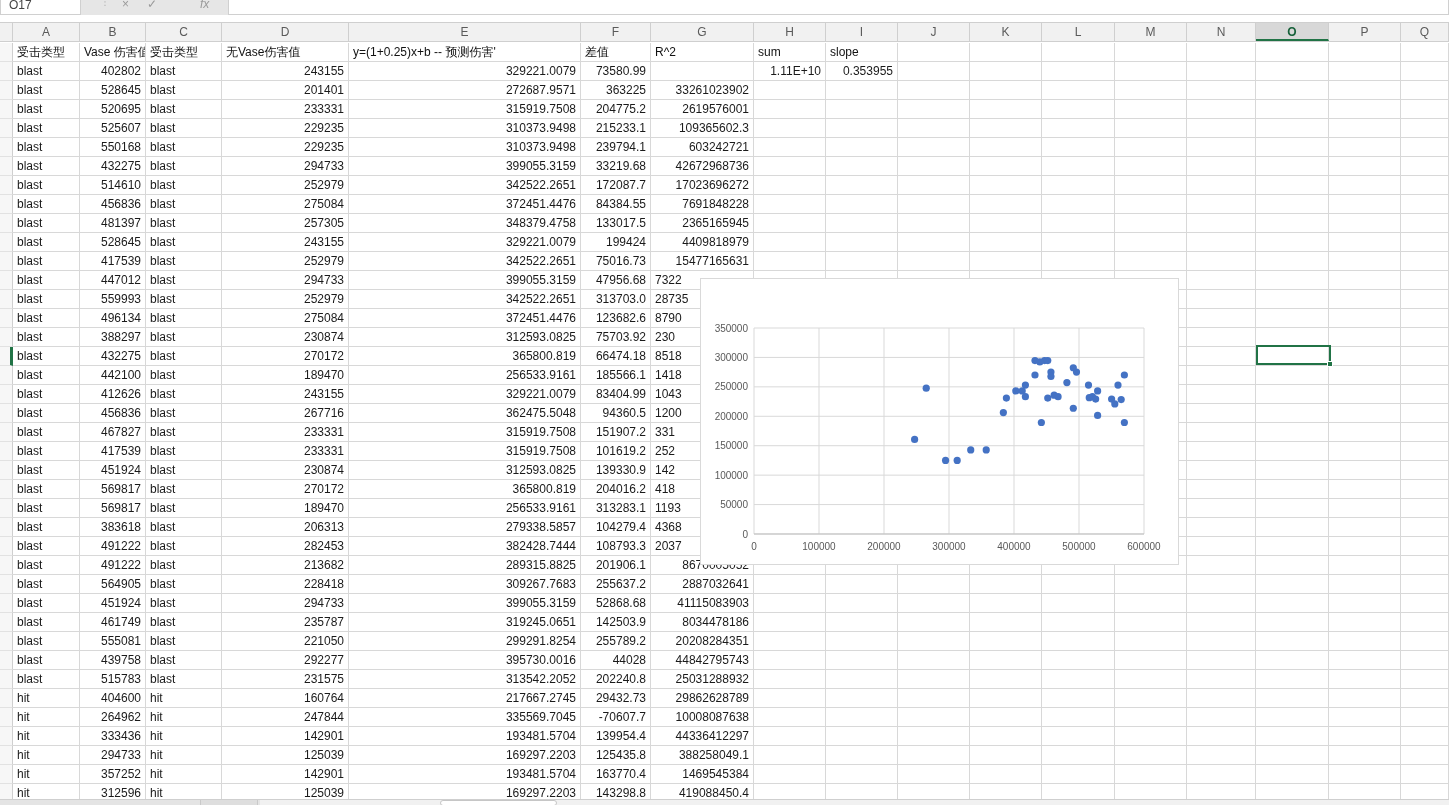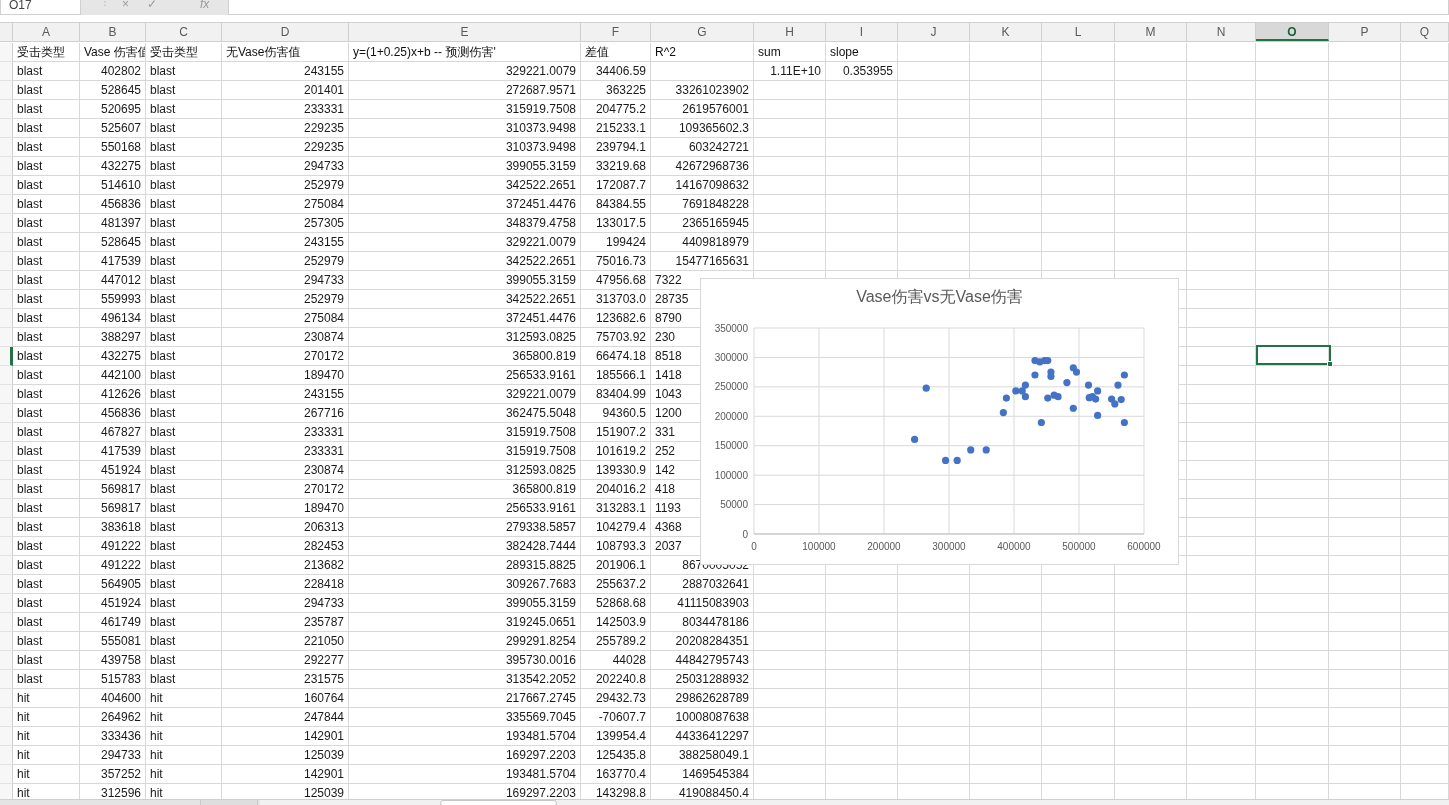--- a/index.html
+++ b/index.html
@@ -110,21 +110,21 @@
       <div class="cell al" style="width: 72px;"></div>
       <div class="cell al" style="width: 48px;"></div>
     </div>
     <div class="row">
       <div class="rowhdr"></div>
       <div class="cell al" style="width: 67px;">blast</div>
       <div class="cell ar" style="width: 66px;">402802</div>
       <div class="cell al" style="width: 76px;">blast</div>
       <div class="cell ar" style="width: 127px;">243155</div>
       <div class="cell ar" style="width: 232px;">329221.0079</div>
-      <div class="cell ar" style="width: 70px;">34406.59</div>
+      <div class="cell ar" style="width: 70px;">73580.99</div>
       <div class="cell ar" style="width: 103px;"></div>
       <div class="cell ar" style="width: 72px;">1.11E+10</div>
       <div class="cell ar" style="width: 72px;">0.353955</div>
       <div class="cell al" style="width: 72px;"></div>
       <div class="cell al" style="width: 72px;"></div>
       <div class="cell al" style="width: 73px;"></div>
       <div class="cell al" style="width: 72px;"></div>
       <div class="cell al" style="width: 69px;"></div>
       <div class="cell al" style="width: 73px;"></div>
       <div class="cell al" style="width: 72px;"></div>
@@ -231,21 +231,21 @@
       <div class="cell al" style="width: 48px;"></div>
     </div>
     <div class="row">
       <div class="rowhdr"></div>
       <div class="cell al" style="width: 67px;">blast</div>
       <div class="cell ar" style="width: 66px;">514610</div>
       <div class="cell al" style="width: 76px;">blast</div>
       <div class="cell ar" style="width: 127px;">252979</div>
       <div class="cell ar" style="width: 232px;">342522.2651</div>
       <div class="cell ar" style="width: 70px;">172087.7</div>
-      <div class="cell ar" style="width: 103px;">14167098632</div>
+      <div class="cell ar" style="width: 103px;">17023696272</div>
       <div class="cell ar" style="width: 72px;"></div>
       <div class="cell ar" style="width: 72px;"></div>
       <div class="cell al" style="width: 72px;"></div>
       <div class="cell al" style="width: 72px;"></div>
       <div class="cell al" style="width: 73px;"></div>
       <div class="cell al" style="width: 72px;"></div>
       <div class="cell al" style="width: 69px;"></div>
       <div class="cell al" style="width: 73px;"></div>
       <div class="cell al" style="width: 72px;"></div>
       <div class="cell al" style="width: 48px;"></div>
@@ -886,21 +886,20 @@
       <div class="cell al" style="width: 73px;"></div>
       <div class="cell al" style="width: 72px;"></div>
       <div class="cell al" style="width: 69px;"></div>
       <div class="cell al" style="width: 73px;"></div>
       <div class="cell al" style="width: 72px;"></div>
       <div class="cell al" style="width: 48px;"></div>
     </div>
   </div>
 
 <div class="chart">
-  <div class="chart-title" style="color: rgb(89, 89, 89);">Vase伤害vs无Vase伤害</div>
   <svg id="chartsvg" width="477" height="285">
       <line x1="53" y1="255" x2="443" y2="255" stroke="#d9d9d9" stroke-width="1"></line>
       <text x="47" y="258.5" fill="#595959" font-size="10" text-anchor="end" font-family="&quot;Liberation Sans&quot;, sans-serif">0</text>
       <line x1="53" y1="225.57142857142858" x2="443" y2="225.57142857142858" stroke="#d9d9d9" stroke-width="1"></line>
       <text x="47" y="229.07142857142858" fill="#595959" font-size="10" text-anchor="end" font-family="&quot;Liberation Sans&quot;, sans-serif">50000</text>
       <line x1="53" y1="196.14285714285714" x2="443" y2="196.14285714285714" stroke="#d9d9d9" stroke-width="1"></line>
       <text x="47" y="199.64285714285714" fill="#595959" font-size="10" text-anchor="end" font-family="&quot;Liberation Sans&quot;, sans-serif">100000</text>
       <line x1="53" y1="166.71428571428572" x2="443" y2="166.71428571428572" stroke="#d9d9d9" stroke-width="1"></line>
       <text x="47" y="170.21428571428572" fill="#595959" font-size="10" text-anchor="end" font-family="&quot;Liberation Sans&quot;, sans-serif">150000</text>
       <line x1="53" y1="137.28571428571428" x2="443" y2="137.28571428571428" stroke="#d9d9d9" stroke-width="1"></line>

